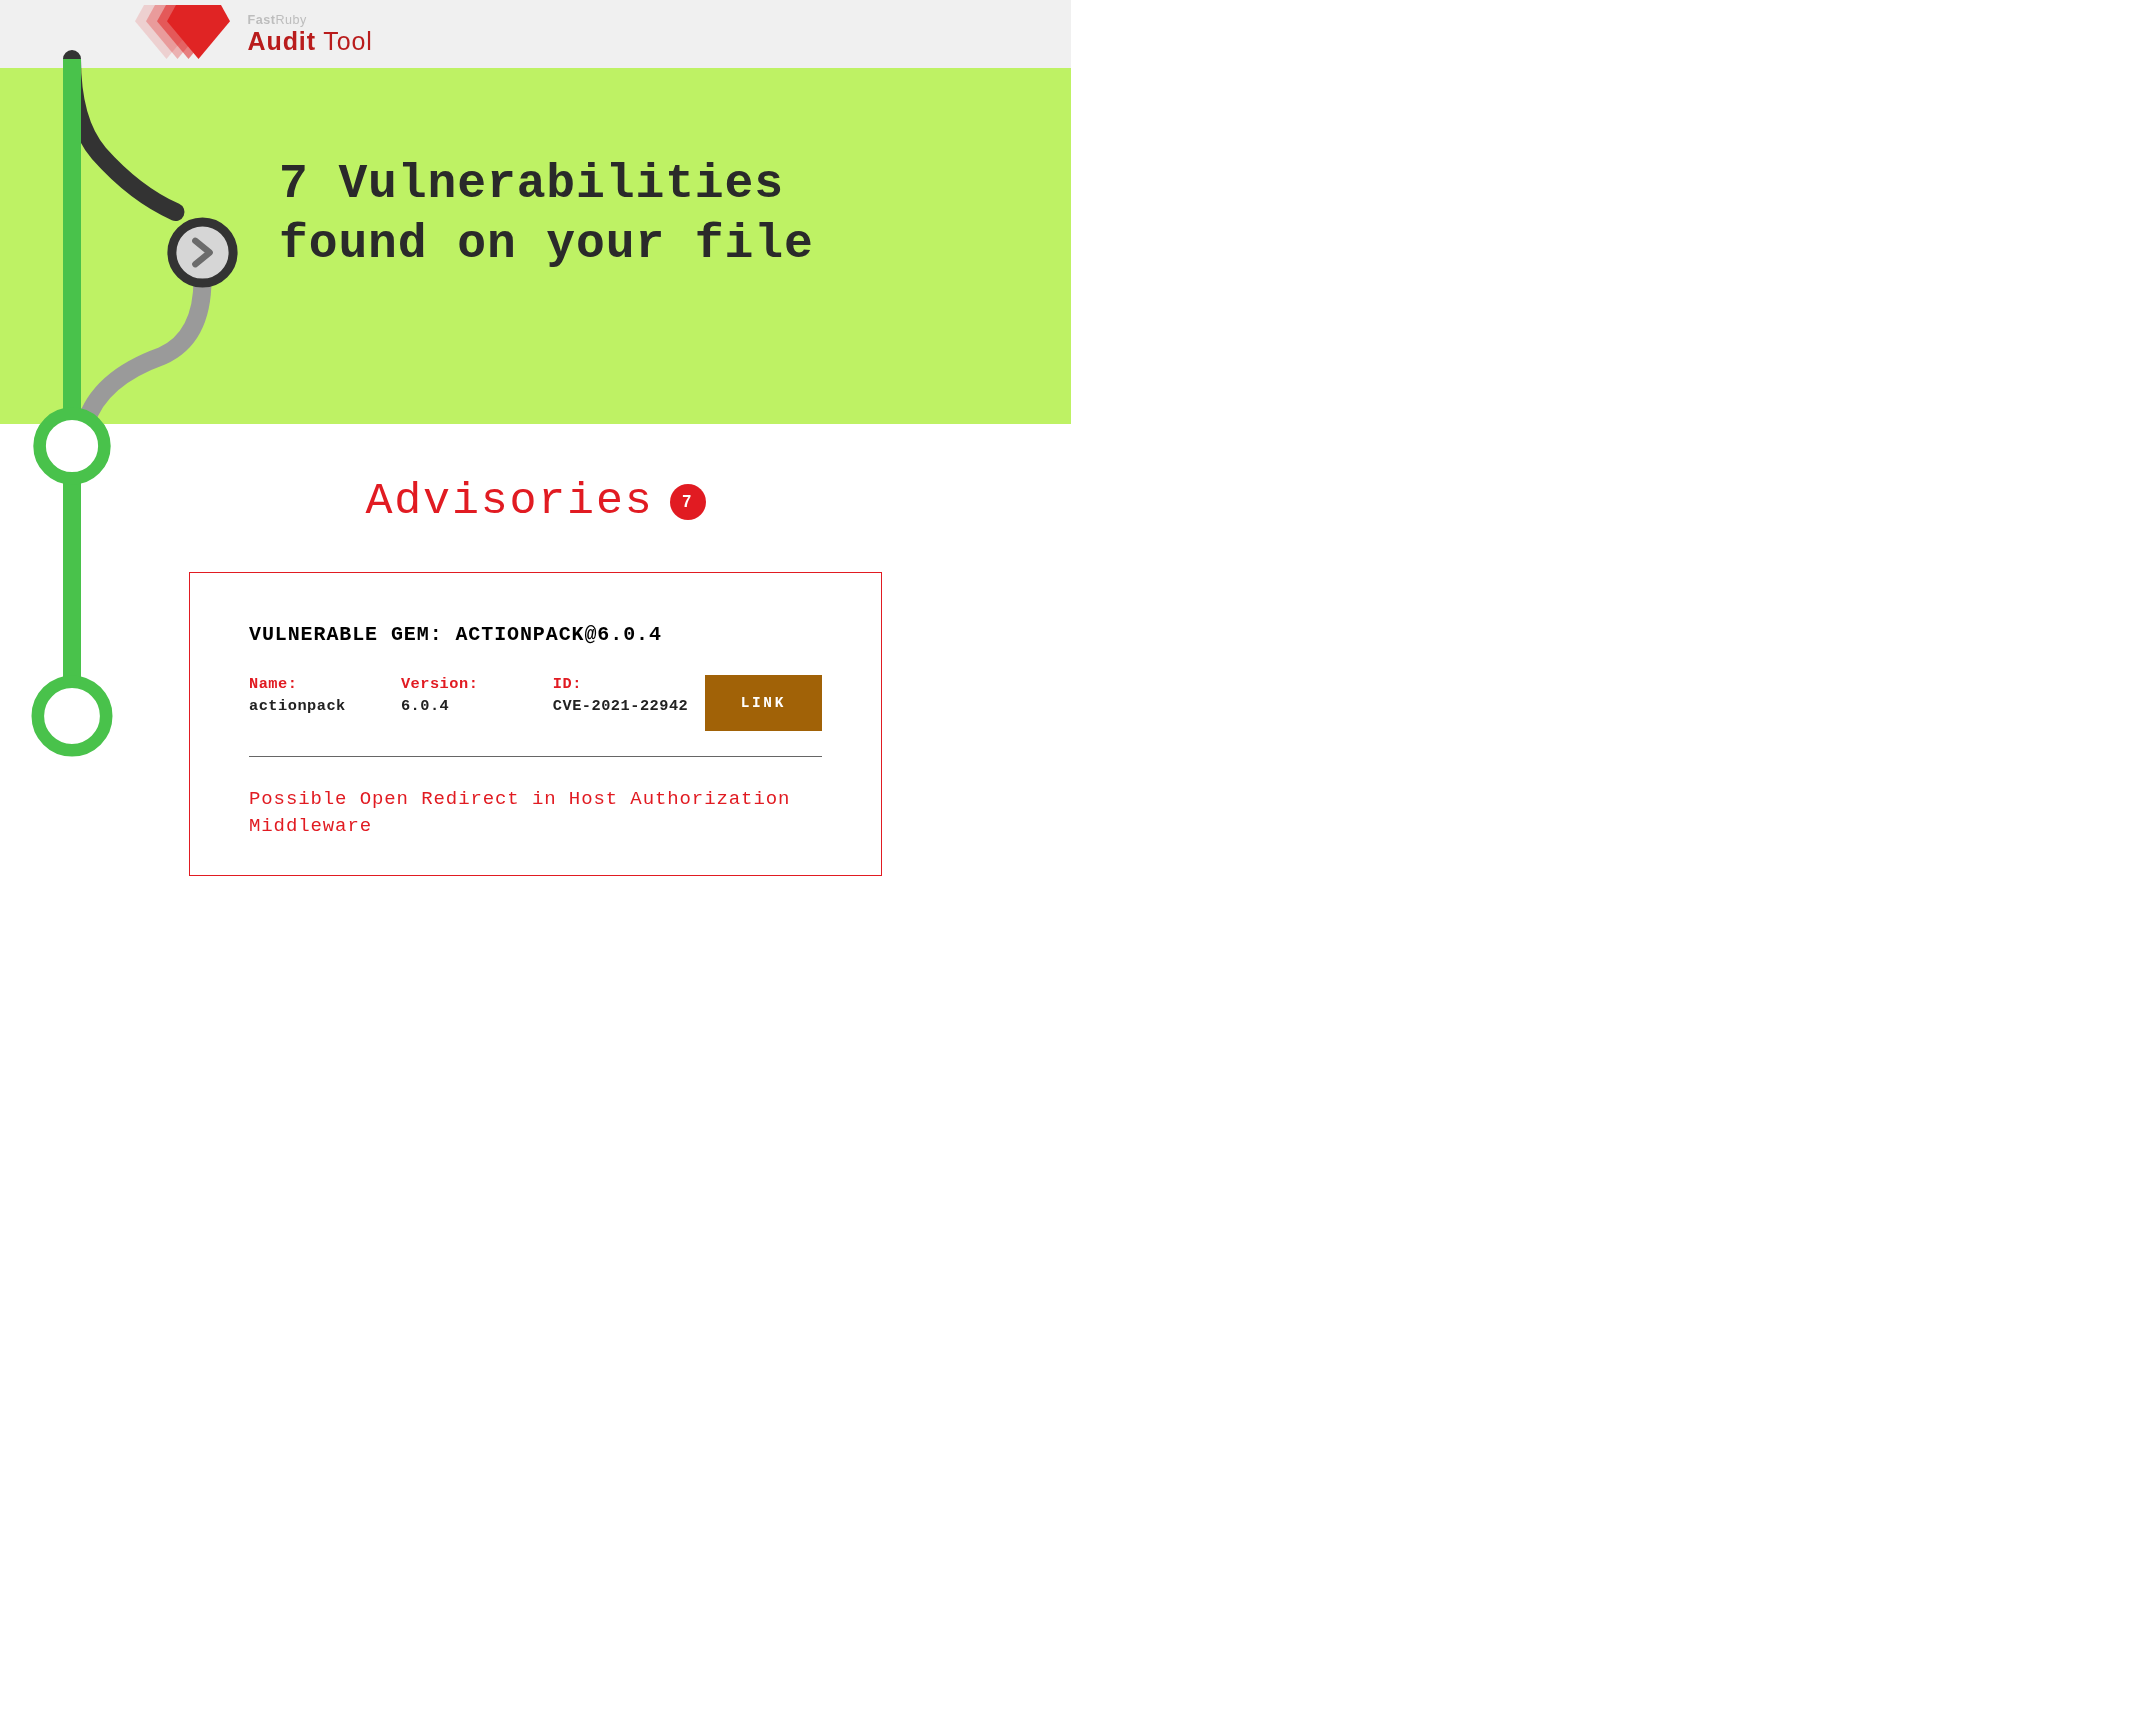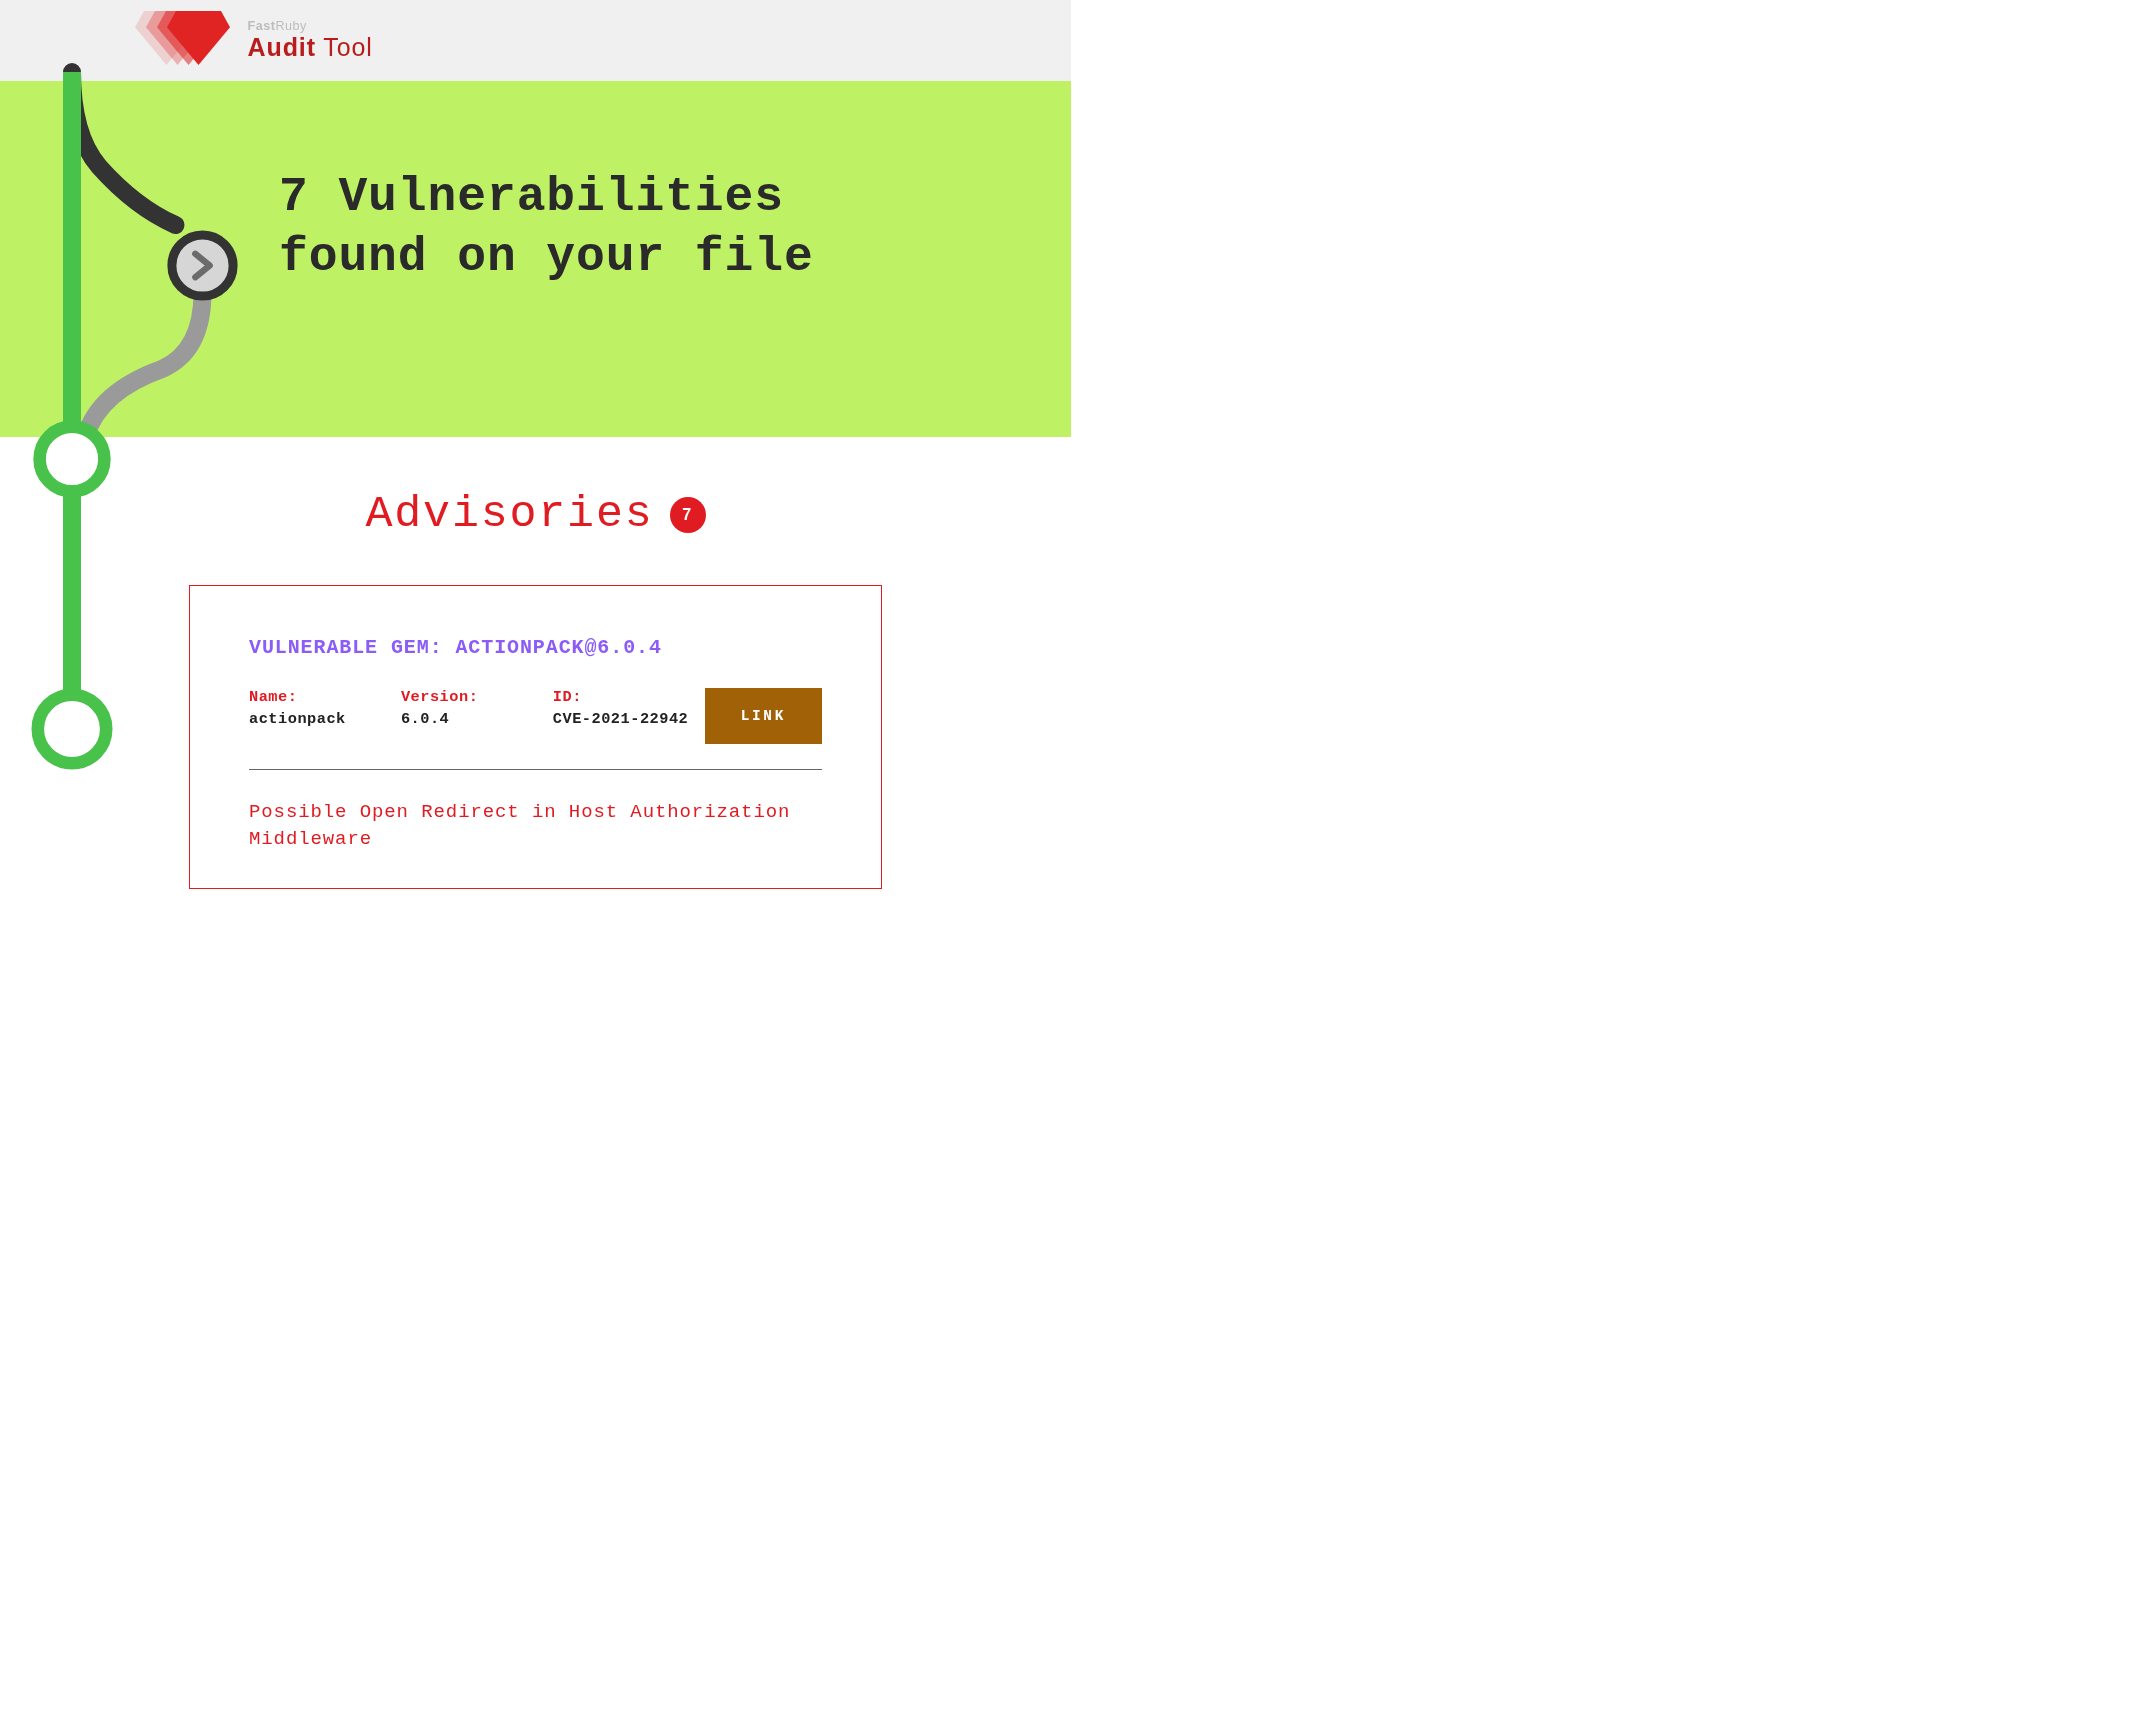--- a/index.html
+++ b/index.html
@@ -5,21 +5,21 @@
 * { margin:0; padding:0; box-sizing:border-box; }
 body {
   font-family: "SF Mono","Menlo","Consolas","Liberation Mono",monospace;
   background:#fff;
   color:#333;
   width:1071px;
 }
 
 .topbar{
   background:#f0f0f0;
-  height:81px;
+  height:68px;
   display:flex;
   align-items:center;
   padding-left:135px;
 }
 .logo{
   display:flex;
   align-items:center;
 }
 .logo-icon{
   position:relative;
@@ -107,21 +107,21 @@
 .card{
   width:693px;
   margin:45px auto 0;
   border:1.8px solid #e11b22;
   text-align:left;
   padding:50px 59px 36px 59px;
 }
 .card-title{
   font-size:20px;
   font-weight:800;
-  color:#8b5cf6;
+  color:#000000;
   letter-spacing:0.9px;
   margin-bottom:29px;
 }
 .meta-row{
   display:flex;
   align-items:flex-start;
   gap:1px;
   border-bottom:0.9px solid #666;
   padding-bottom:25px;
   margin-bottom:29px;

